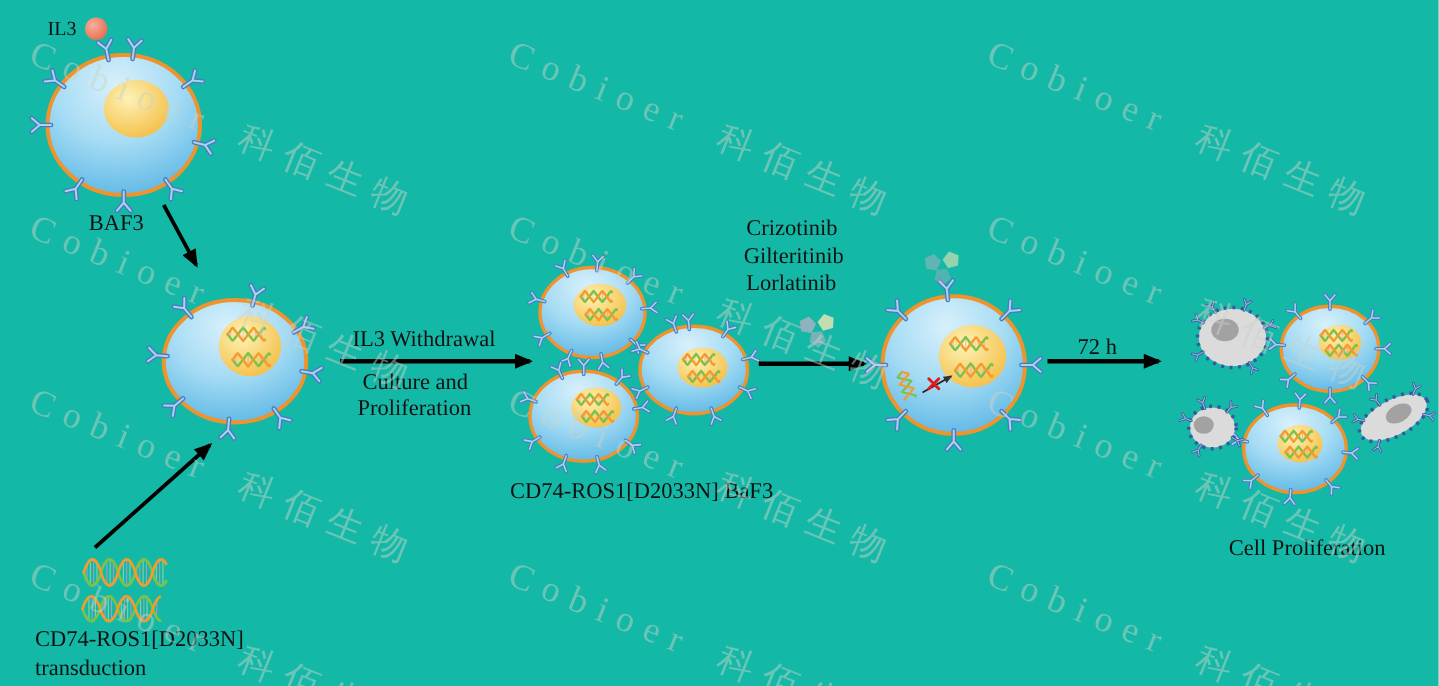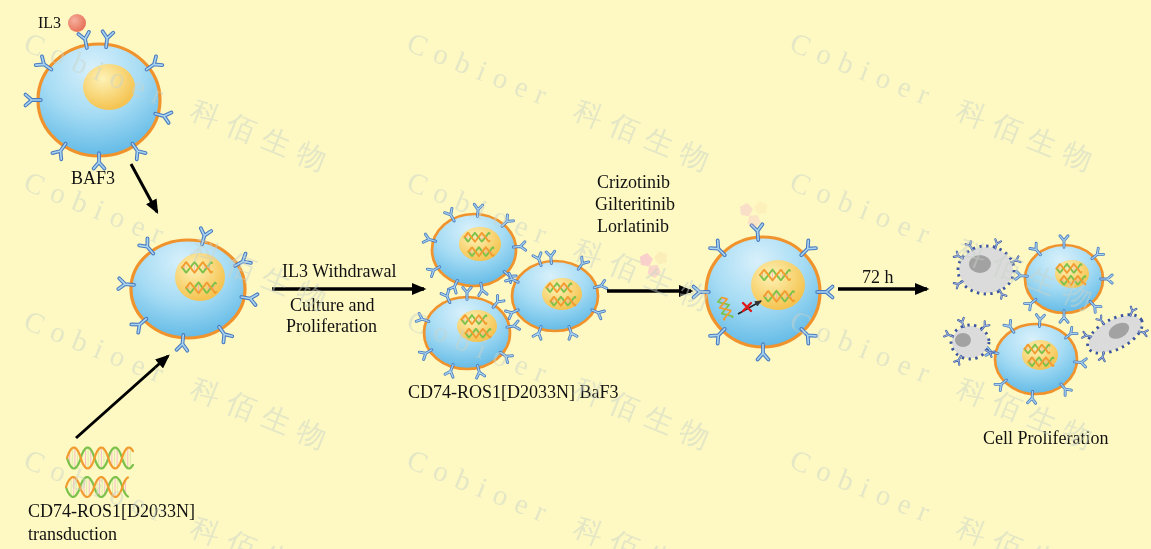--- a/index.html
+++ b/index.html
@@ -1,16 +1,16 @@
 <!DOCTYPE html>
 <html><head>
 <meta charset="utf-8">
 <style>
   html,body{margin:0;padding:0;background:#fff;}
-  #canvas{position:relative;width:1151px;height:549px;background:#fef9c3;overflow:hidden;}
+  #canvas{position:relative;width:1151px;height:549px;background:#14b8a6;overflow:hidden;}
   text.lbl{font-family:"Liberation Serif",serif;font-size:18px;fill:#111;}
   text.lbl-sm{font-family:"Liberation Serif",serif;font-size:16px;fill:#111;}
   text.wm{font-family:"Liberation Serif",serif;font-size:29px;letter-spacing:9px;}
 </style>
 </head>
 <body>
 
 <div id="canvas">
 <svg id="scene" width="1151" height="549" viewBox="0 0 1151 549">
   <defs>

